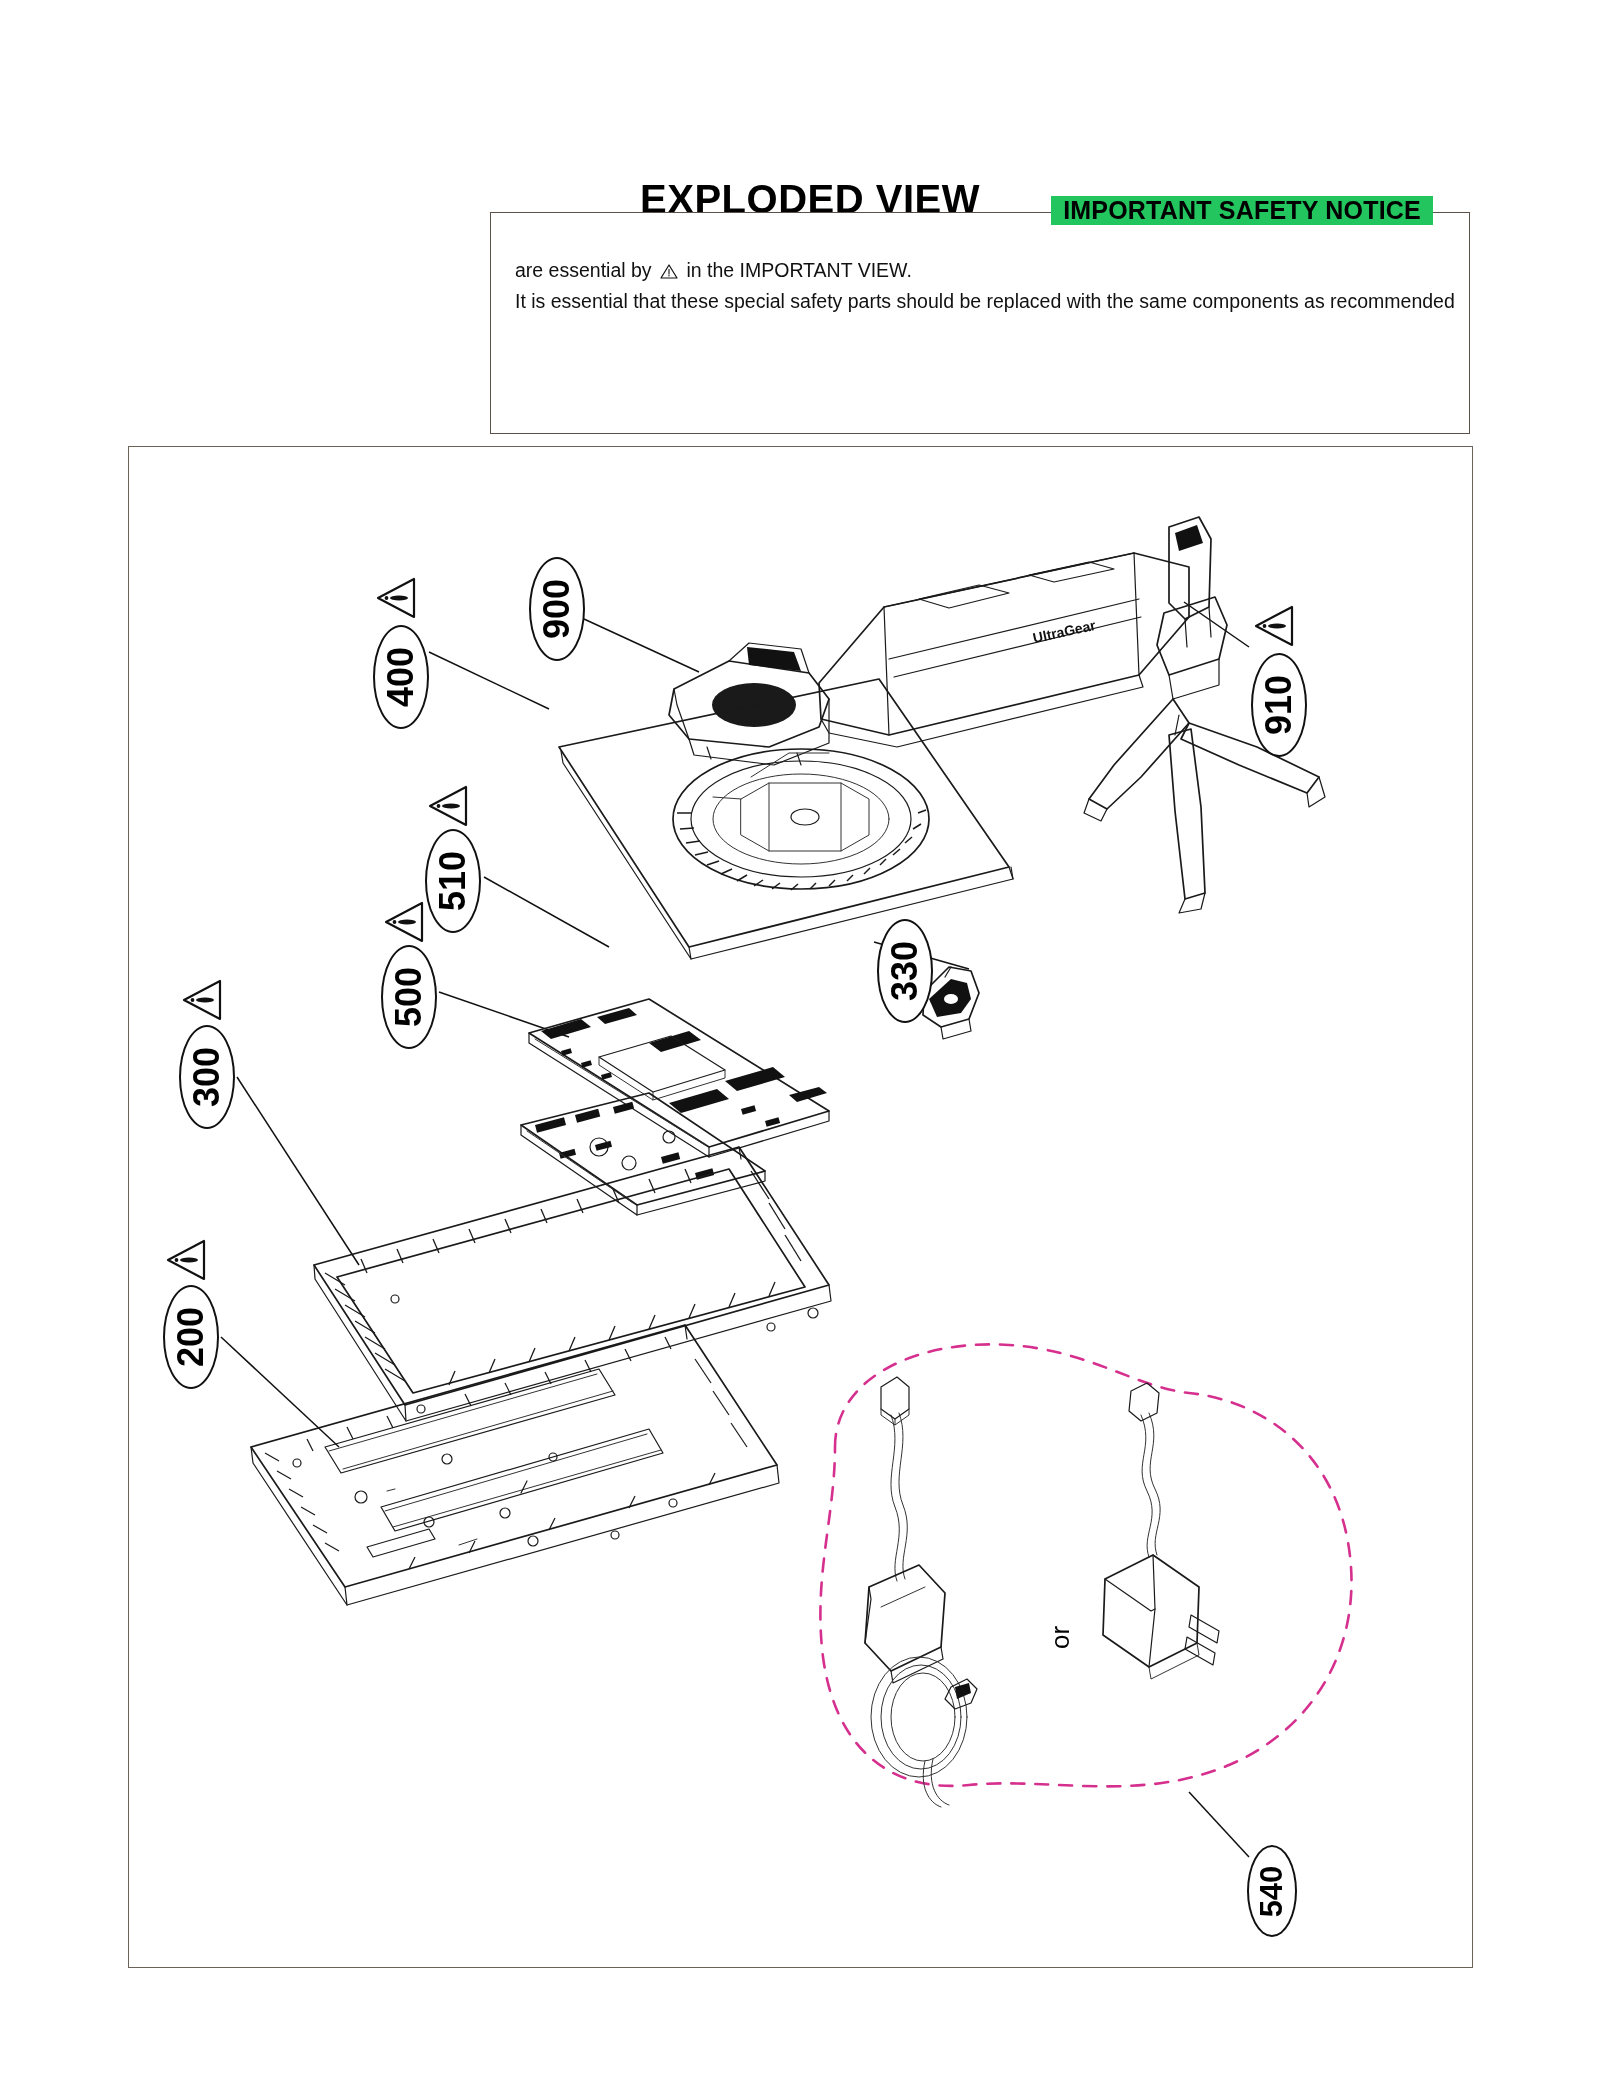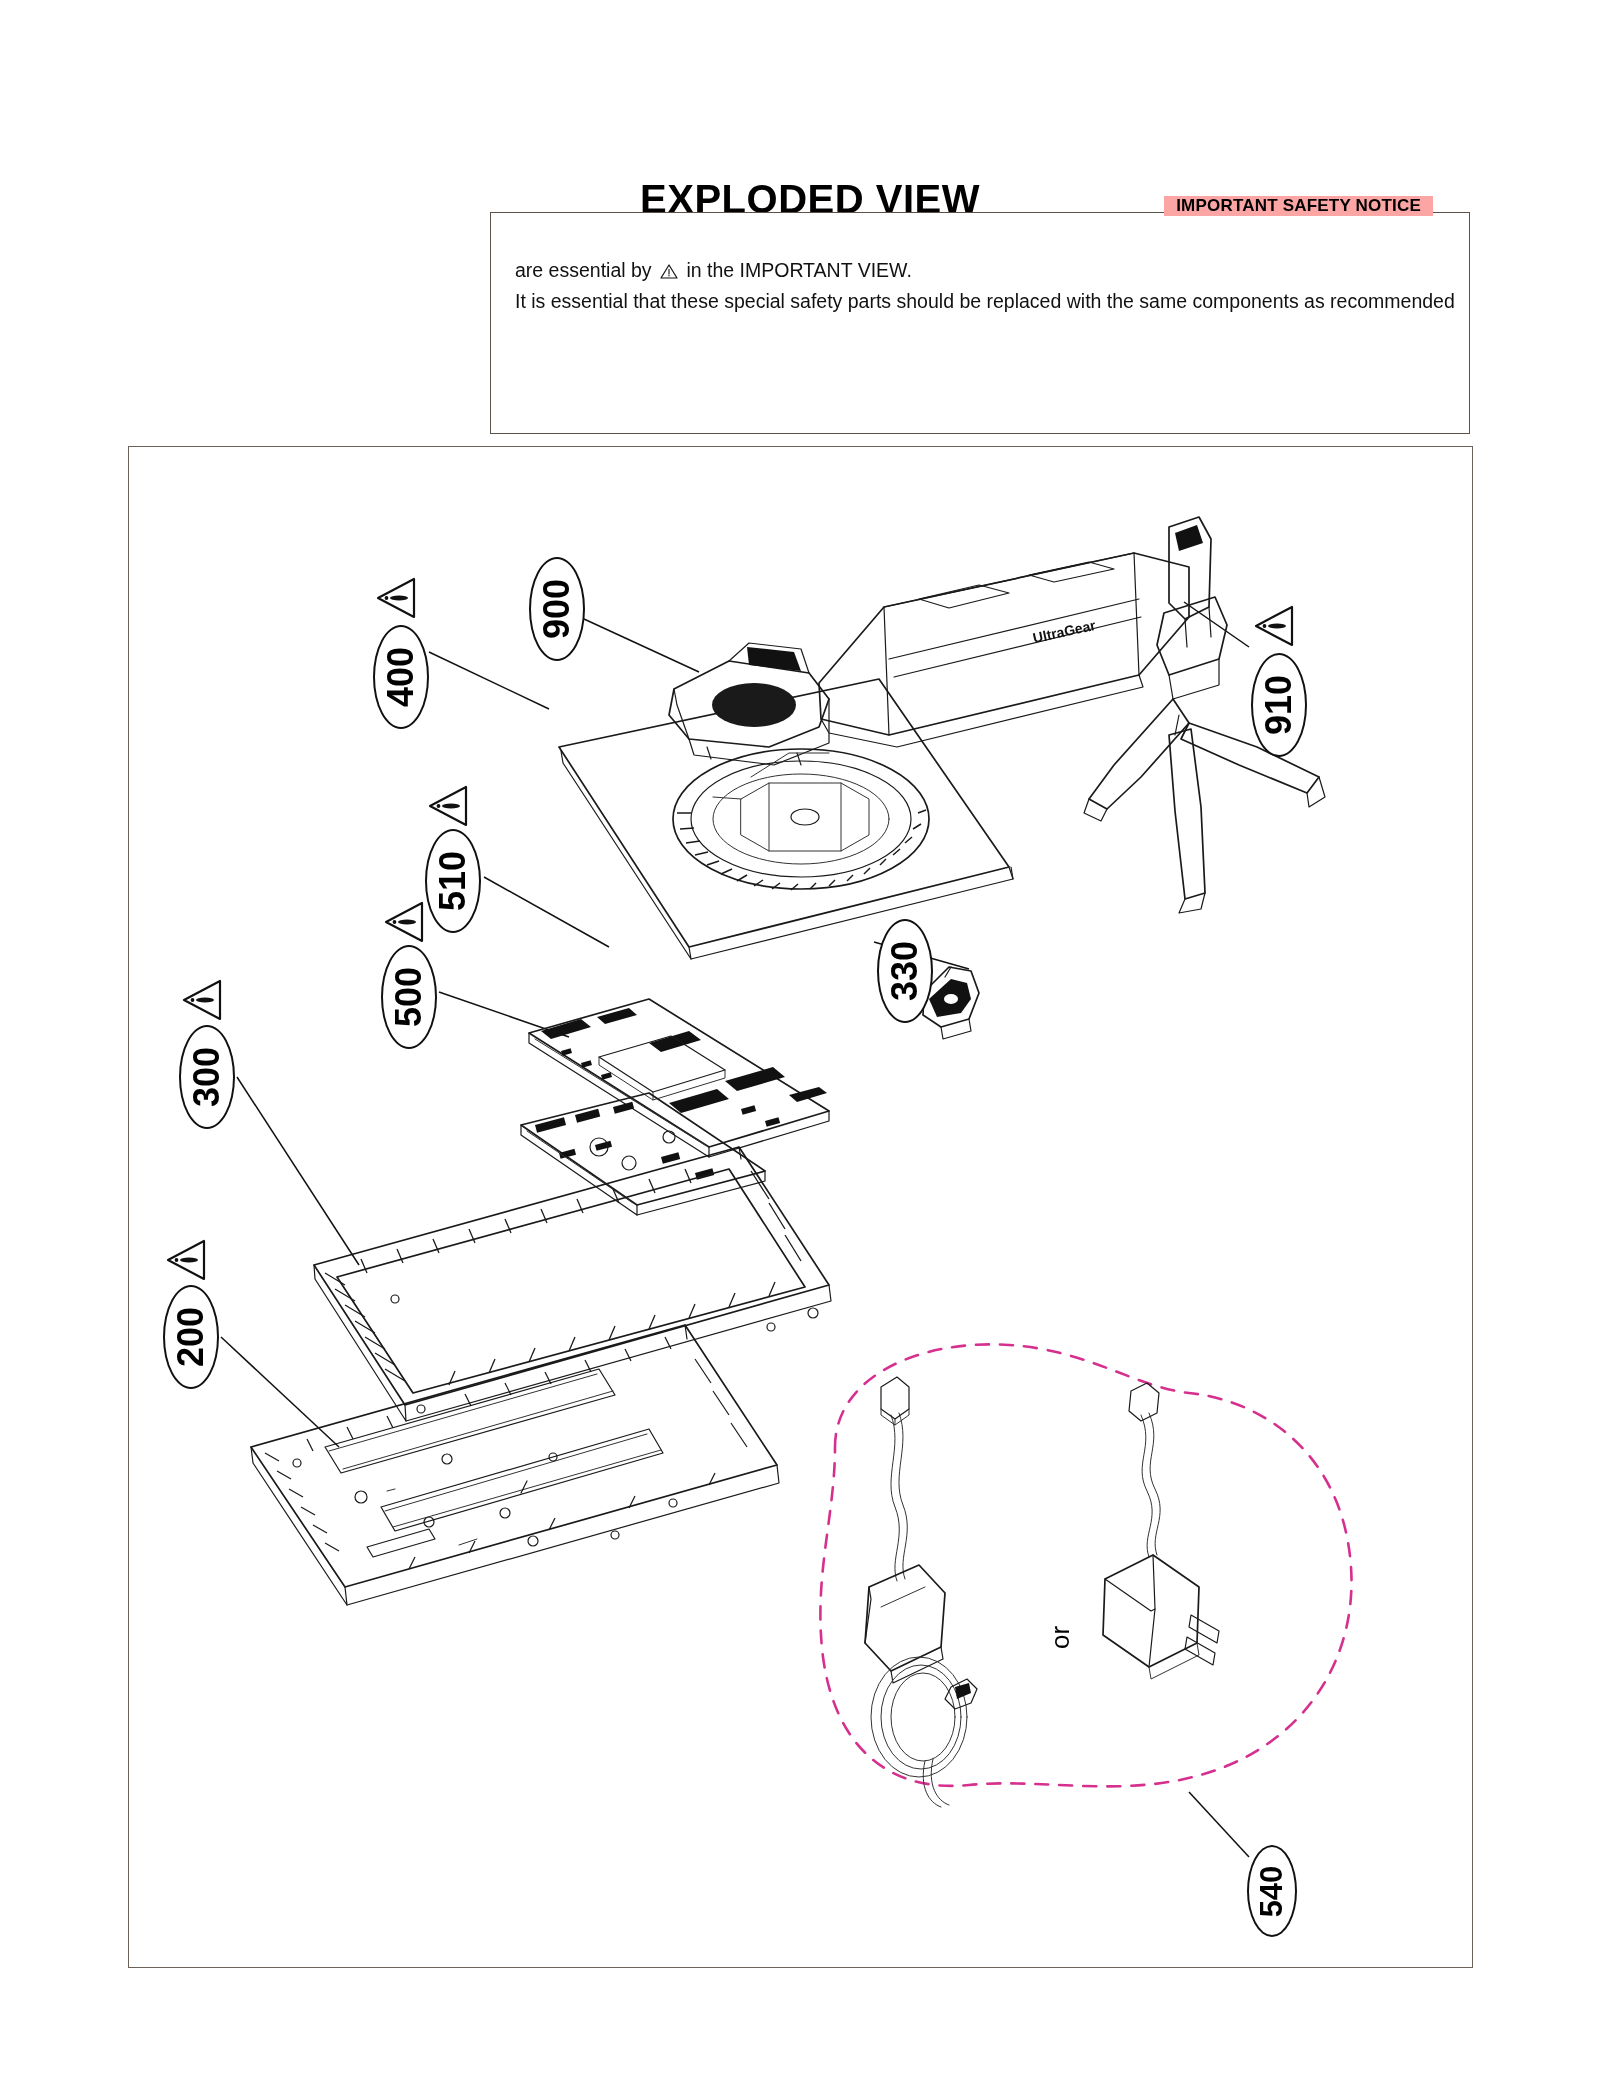--- a/index.html
+++ b/index.html
@@ -30,23 +30,23 @@
   .notice{
     position:absolute;
     left:490px;top:212px;
     width:980px;height:222px;
     border:1.5px solid #5a5248;
     box-sizing:border-box;
   }
   .notice-legend{
     position:absolute;
     right:36px;top:-17px;
-    background:#fca5a5;
+    background:#22c55e;
     padding:0 12px;
-    font-size:17px;
+    font-size:25px;
     font-weight:bold;
     white-space:nowrap;
     letter-spacing:0.2px;
   }
   .notice-body{
     position:absolute;
     left:24px;top:42px;
     width:940px;
     font-size:19.5px;
     line-height:31px;

